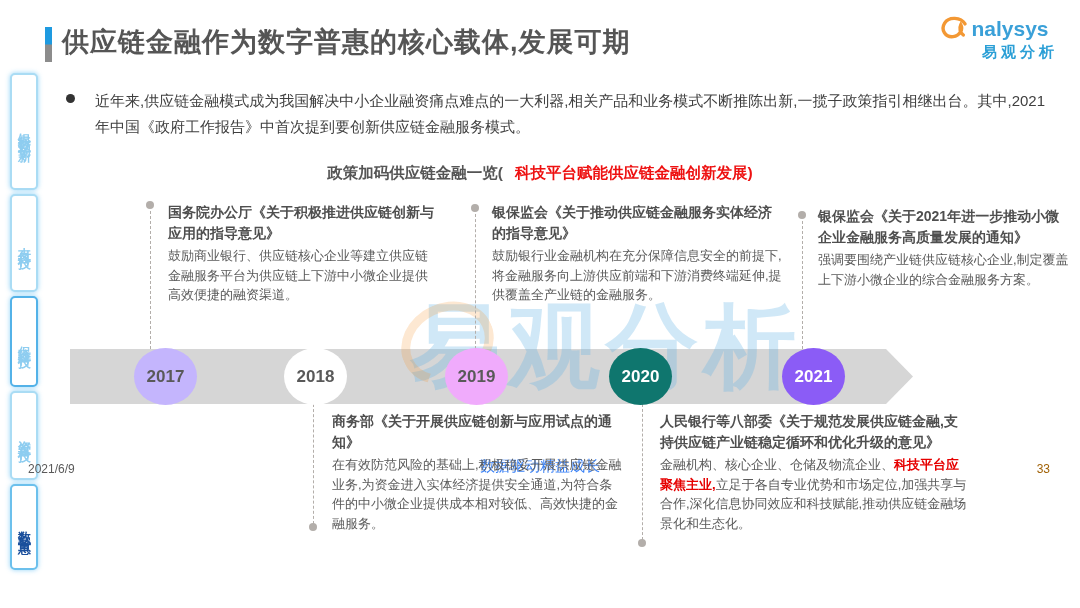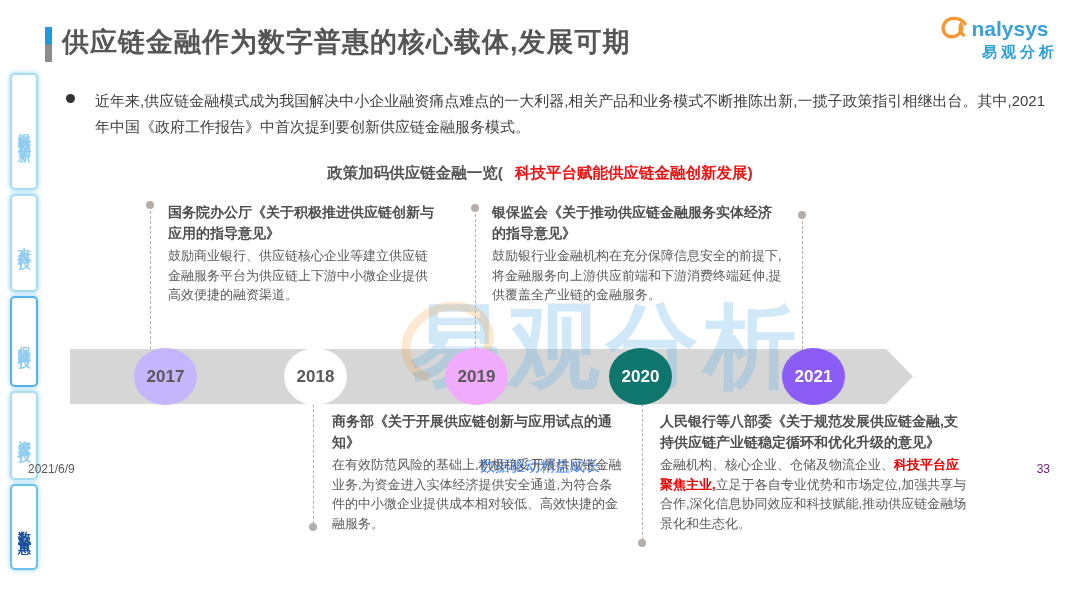--- a/index.html
+++ b/index.html
@@ -60,21 +60,21 @@
   .conn-dot { position:absolute; width:8px; height:8px; border-radius:50%; background:#b3aeaa; z-index:2; }
 
   .event { position:absolute; z-index:2; }
   .event-title { font-size:14px; font-weight:bold; color:#4f4f4f; line-height:1.5; margin-bottom:2px; }
   .event-body { font-size:13px; color:#5a5a5a; line-height:1.5; }
   .event-body .red { color:#e60000; font-weight:bold; }
 
   
   .footer-date { position:absolute; left:28px; bottom:8px; font-size:12px; color:#595959; }
   .footer-center { position:absolute; left:0; right:0; bottom:8px; text-align:center; font-size:15px; color:#3b82f6;margin-top:15px; }
-  .footer-page { position:absolute; right:30px; bottom:8px; font-size:12px; color:#701a75; }
+  .footer-page { position:absolute; right:30px; bottom:8px; font-size:12px; color:#a16207; }
 </style>
 </head>
 <body>
 
 <div class="slide">
 
   <div class="sidebar-tab" style="top:73px;height:117px;">银行数字创新</div>
   <div class="sidebar-tab" style="top:194px;height:98px;">支付科技</div>
   <div class="sidebar-tab strong-border" style="top:296px;height:91px;">保险科技</div>
   <div class="sidebar-tab" style="top:391px;height:89px;">资管科技</div>
@@ -130,20 +130,24 @@
   <div class="event" style="left:492px;top:202px;width:292px;">
     <div class="event-title">银保监会《关于推动供应链金融服务实体经济的指导意见》</div>
     <div class="event-body">鼓励银行业金融机构在充分保障信息安全的前提下,将金融服务向上游供应前端和下游消费终端延伸,提供覆盖全产业链的金融服务。</div>
   </div>
 
   <div class="event" style="left:168px;top:202px;width:272px;">
     <div class="event-title">国务院办公厅《关于积极推进供应链创新与应用的指导意见》</div>
     <div class="event-body">鼓励商业银行、供应链核心企业等建立供应链金融服务平台为供应链上下游中小微企业提供高效便捷的融资渠道。</div>
   </div>
 
+  <div class="event" style="left:818px;top:206px;width:252px;">
+    <div class="event-title">银保监会《关于2021年进一步推动小微企业金融服务高质量发展的通知》</div>
+    <div class="event-body">强调要围绕产业链供应链核心企业,制定覆盖上下游小微企业的综合金融服务方案。</div>
+  </div>
 
   <div class="event" style="left:660px;top:411px;width:308px;">
     <div class="event-title">人民银行等八部委《关于规范发展供应链金融,支持供应链产业链稳定循环和优化升级的意见》</div>
     <div class="event-body">
       <span>金融机构、核心企业、仓储及物流企业、</span><span class="red">科技平台应聚焦主业,</span><span>立足于各自专业优势和市场定位,加强共享与合作,深化信息协同效应和科技赋能,推动供应链金融场景化和生态化。</span>
     </div>
   </div>
 
   <div class="event" style="left:332px;top:411px;width:292px;">
     <div class="event-title">商务部《关于开展供应链创新与应用试点的通知》</div>

